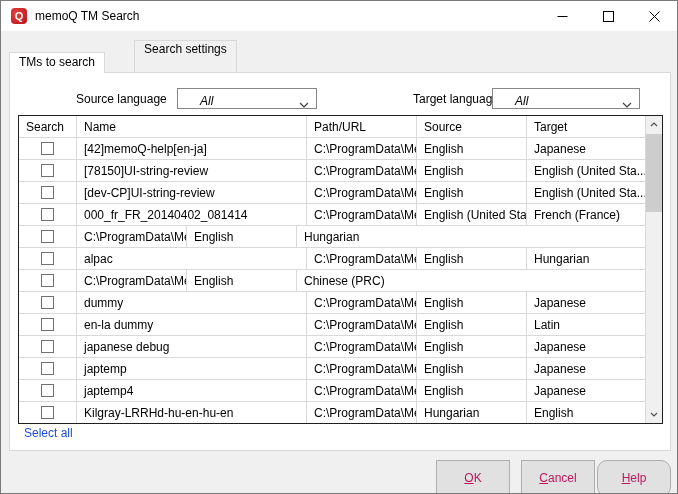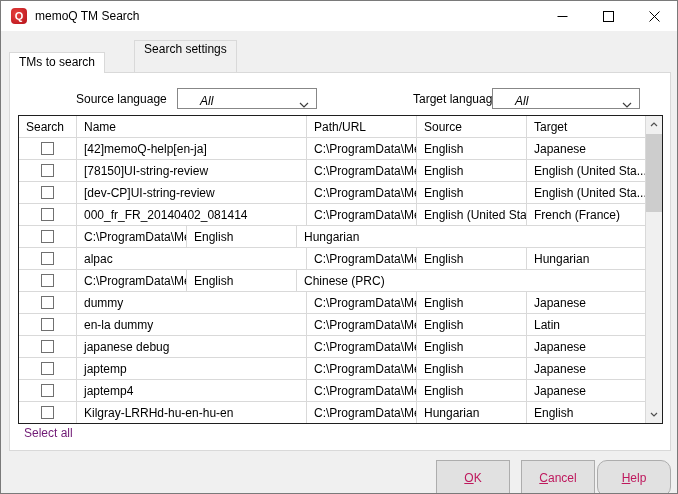--- a/index.html
+++ b/index.html
@@ -46,21 +46,21 @@
   .c-source { width:110px; }
   .c-target { flex:1; border-right:none;text-align:center; }
   .checkbox { width:13px; height:13px; background:#fff; border:1px solid #707070; }
   
   .sb { position:absolute; top:0; right:0; bottom:0; width:17px; background:#f0f0f0; border-left:1px solid #d9d9d9; }
   .sb-btn { position:absolute; left:0; width:16px; height:17px; display:flex; align-items:center; justify-content:center; }
   .sb-up { top:0; }
   .sb-down { bottom:0; }
   .sb-thumb { position:absolute; left:0; top:18px; width:16px; height:78px; background:#cdcdcd; }
   
-  .select-all { position:absolute; left:14px; top:353px; color:#701a75; cursor:pointer; }
+  .select-all { position:absolute; left:14px; top:353px; color:#1d4ed8; cursor:pointer; }
   .btn {
     position:absolute; top:459px; width:74px; height:37px; display:block;
     background:#e1e1e1; border:1px solid #adadad;
     font-family:"Liberation Sans", sans-serif; font-size:12px; color:#be185d;
     text-align:center; line-height:21px; padding:0;
   }
   .btn::first-letter { text-decoration:underline; }
   .btn-ok { left:435px; }
   .btn-cancel { left:520px; }
   .btn-help { left:596px;border-radius:10px; }

